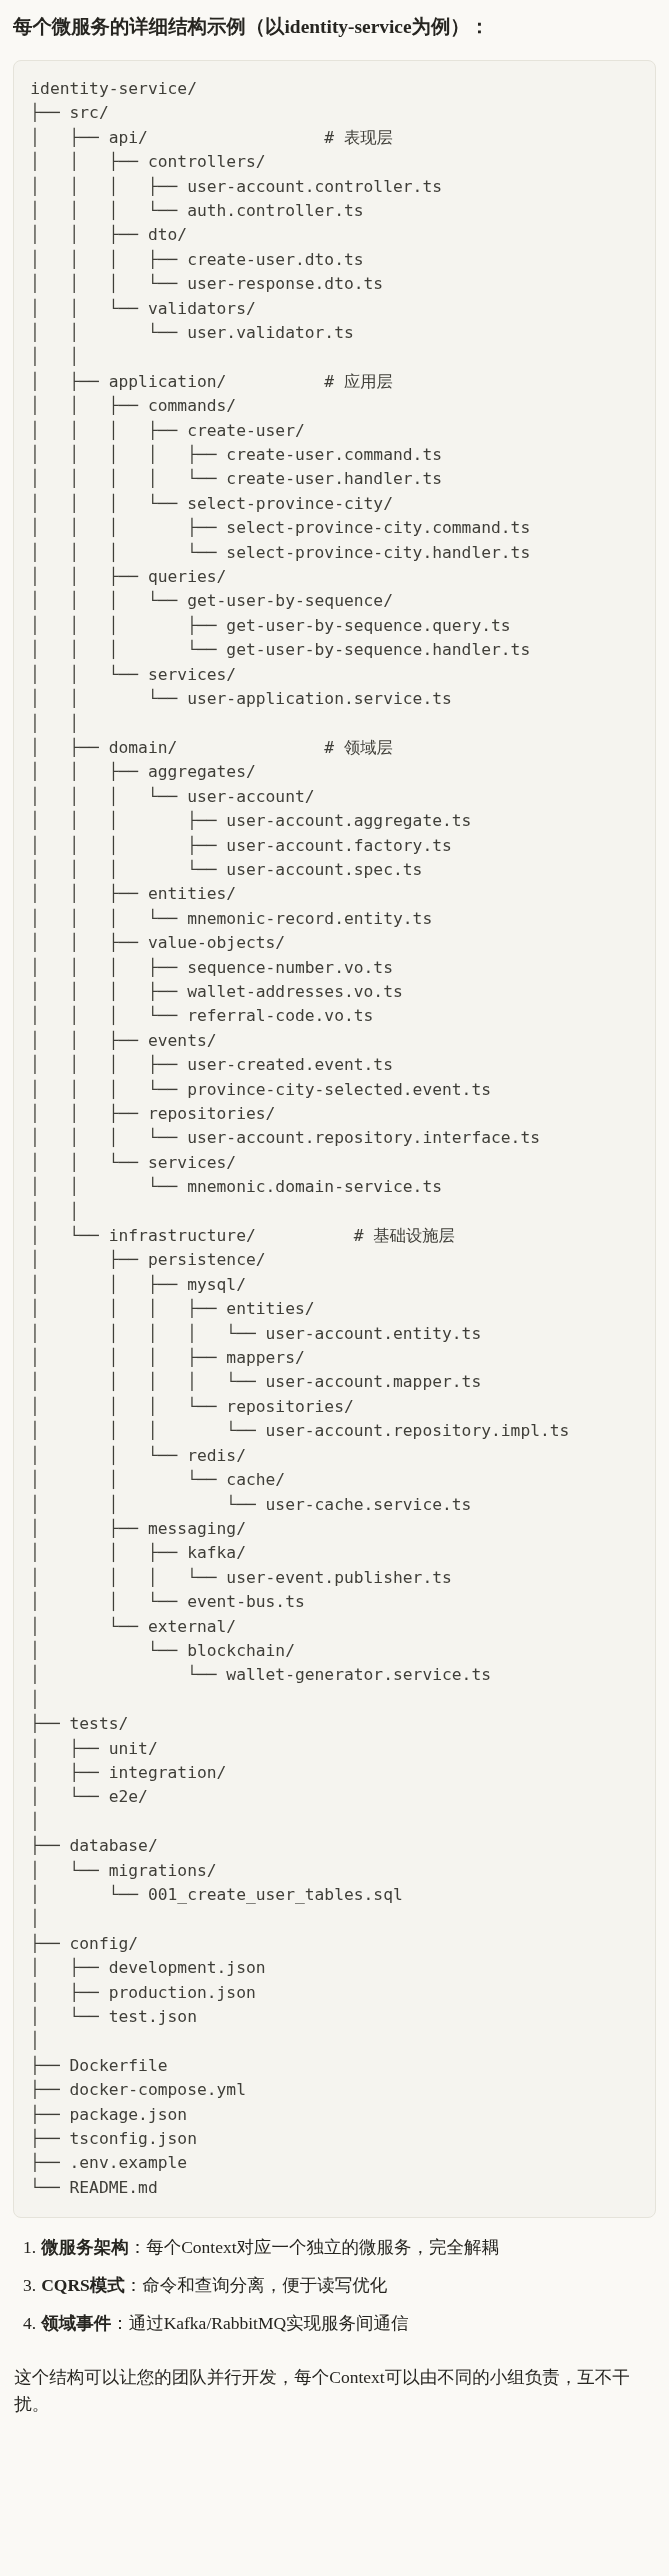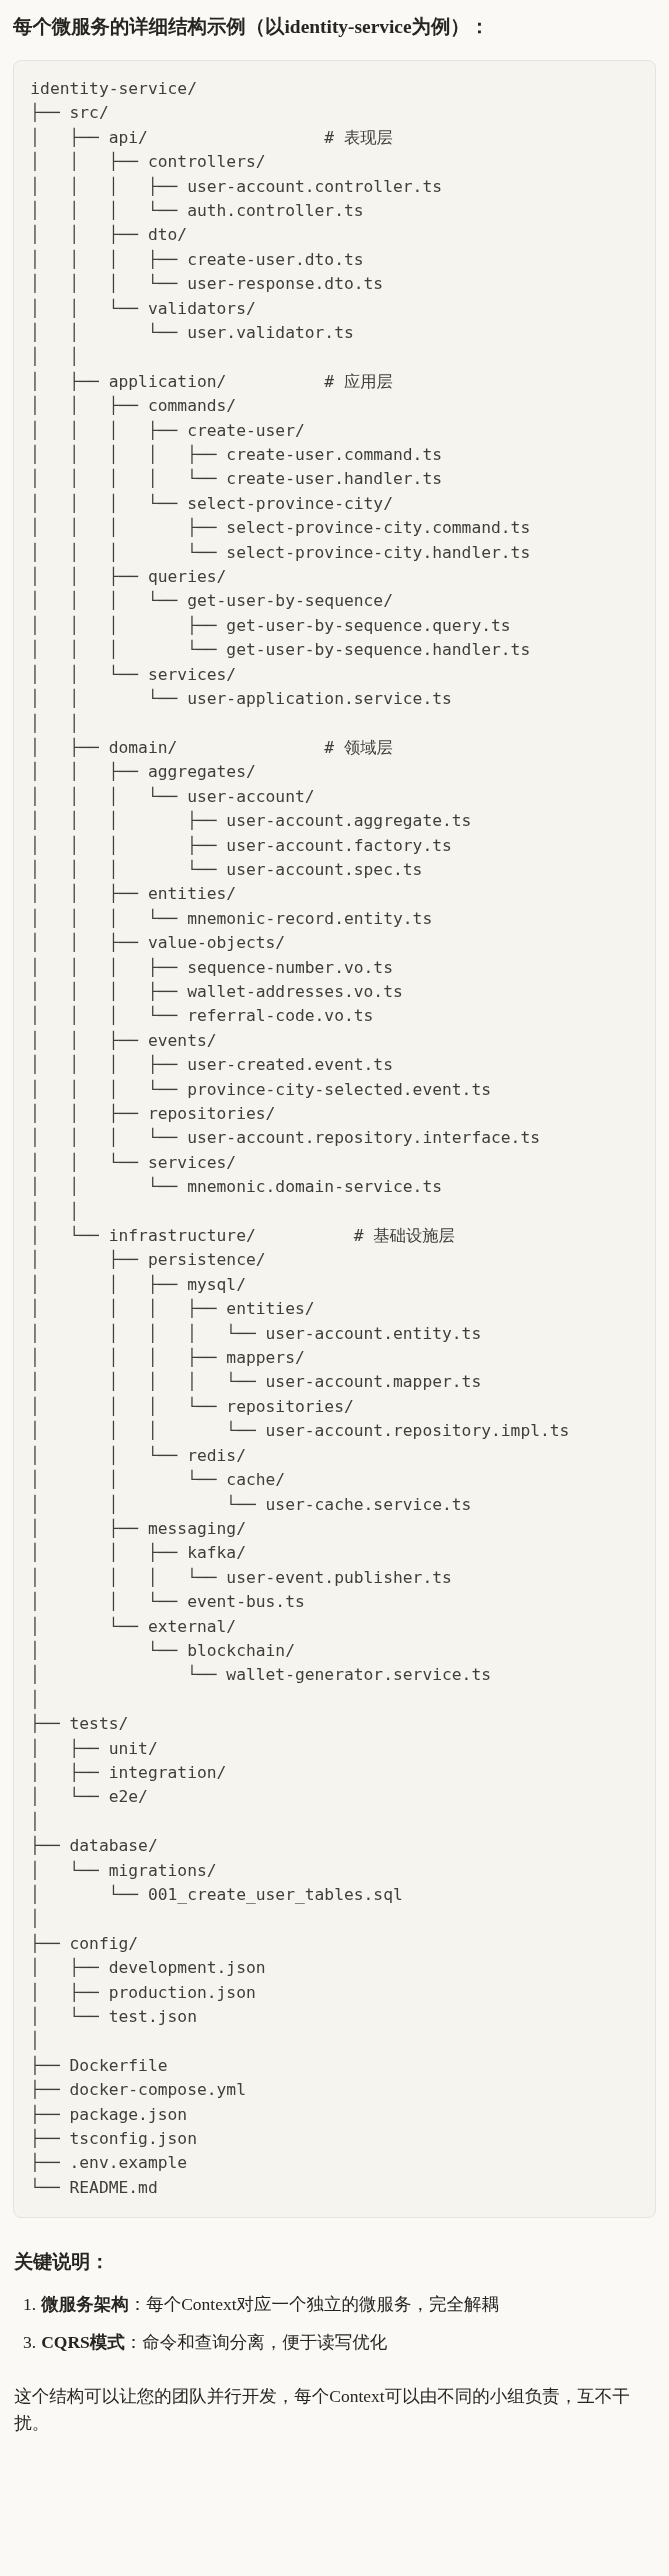--- a/index.html
+++ b/index.html
@@ -147,23 +147,23 @@
 │   └── test.json
 │
 ├── Dockerfile
 ├── docker-compose.yml
 ├── package.json
 ├── tsconfig.json
 ├── .env.example
 └── README.md</pre>
   </div>
 
-  <h3 class="notes-heading">关键说明：</h3>
 
   <ol class="notes-list">
     <li class="note-item"><span class="note-num">1.</span><span class="note-term">微服务架构</span><span class="note-desc">：每个Context对应一个独立的微服务，完全解耦</span></li>
     <li class="note-item"><span class="note-num">3.</span><span class="note-term">CQRS模式</span><span class="note-desc">：命令和查询分离，便于读写优化</span></li>
+    <li class="note-item"><span class="note-num">4.</span><span class="note-term">领域事件</span><span class="note-desc">：通过Kafka/RabbitMQ实现服务间通信</span></li>
   </ol>
 
   <p class="closing-paragraph">这个结构可以让您的团队并行开发，每个Context可以由不同的小组负责，互不干扰。</p>
 
 </div>
 
 
 </body></html>

